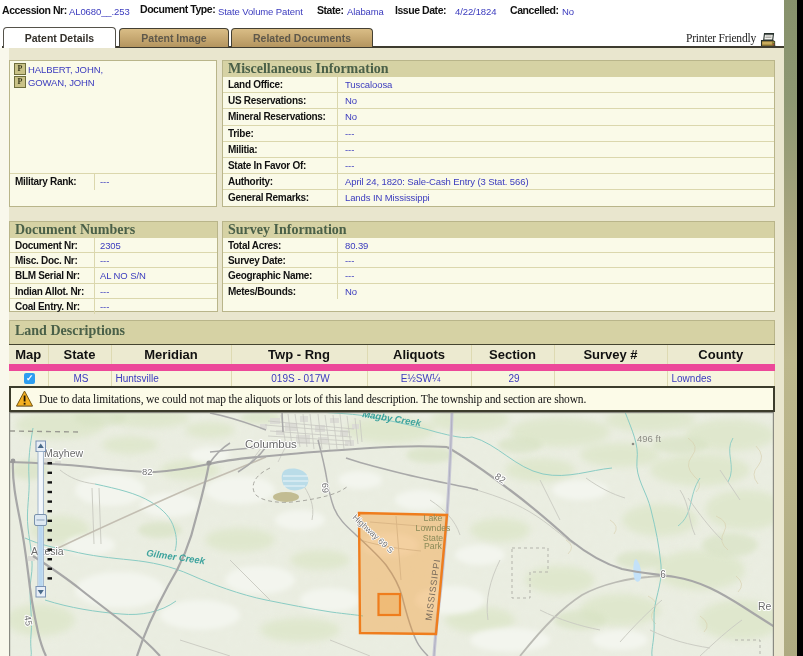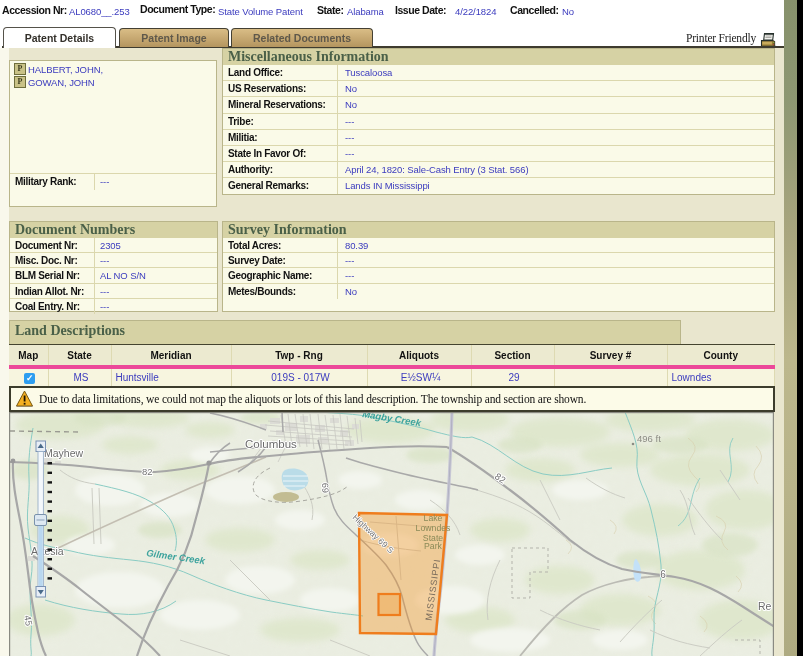--- a/index.html
+++ b/index.html
@@ -72,21 +72,21 @@
            font-size:8px;font-weight:bold;color:#3c3c1e;text-align:center;line-height:10px;font-family:'Liberation Serif',serif;">P</div>
       <div class="abs val" style="left:18px;top:16px;">GOWAN, JOHN</div>
     </div>
     <div class="prow" style="height:16px;">
       <span class="pl">Military Rank:</span>
       <span class="pv" style="left:90px;">---</span>
       <div class="abs" style="left:84px;top:0;width:1px;height:16px;background:#dbd7ad;"></div>
     </div>
   </div>
 
-  <div class="panel" style="left:222px;top:48px;width:551px;height:145px;">
+  <div class="panel" style="left:222px;top:60px;width:551px;height:145px;">
     <div class="phead">Miscellaneous Information</div>
     <div class="prow" style="height:15.2px;border-top:none;">
       <span class="pl">Land Office:</span>
       <span class="pv" style="left:122px;">Tuscaloosa</span>
       <div class="abs" style="left:114px;top:0;width:1px;height:16px;background:#dbd7ad;"></div>
     </div>
     <div class="prow" style="height:15.2px;">
       <span class="pl">US Reservations:</span>
       <span class="pv" style="left:122px;">No</span>
       <div class="abs" style="left:114px;top:0;width:1px;height:16px;background:#dbd7ad;"></div>
@@ -169,21 +169,21 @@
       <span class="pv" style="left:122px;">---</span>
       <div class="abs" style="left:114px;top:0;width:1px;height:15px;background:#dbd7ad;"></div>
     </div>
     <div class="prow" style="height:14.2px;">
       <span class="pl">Metes/Bounds:</span>
       <span class="pv" style="left:122px;">No</span>
       <div class="abs" style="left:114px;top:0;width:1px;height:15px;background:#dbd7ad;"></div>
     </div>
   </div>
 
-  <div class="abs" style="left:9px;top:320px;width:672px;height:24px;background:#d6d2a4;border:1px solid #b9b58a;border-bottom:none;
+  <div class="abs" style="left:9px;top:320px;width:766px;height:24px;background:#d6d2a4;border:1px solid #b9b58a;border-bottom:none;
        box-sizing:border-box;color:#4a6048;font-family:'Liberation Serif',serif;font-weight:bold;font-size:14px;
        padding-left:5px;line-height:20px;">Land Descriptions</div>
   <div class="abs" style="left:9px;top:344px;width:766px;box-sizing:border-box;border-top:1px solid #44442f;">
     <table style="width:100%;border-collapse:collapse;table-layout:fixed;">
       <colgroup>
         <col style="width:39px">
         <col style="width:63px">
         <col style="width:120px">
         <col style="width:136px">
       <col style="width:104px">
@@ -499,15 +499,15 @@
       <line x1="36.5" y1="520" x2="44.5" y2="520" stroke="#8aa0b8" stroke-width="1"></line>
       <rect x="36" y="586.5" width="9.5" height="10.5" fill="#e8eef6" stroke="#7a92b4" stroke-width="1"></rect>
       <polygon points="37.6,590 43.8,590 40.7,594.5" fill="#4a6a8a"></polygon>
     </g>
     <rect x="9" y="412" width="765" height="1.2" fill="#8a8a82"></rect>
     <rect x="9" y="412" width="1.2" height="244" fill="#8a8a82"></rect>
     <rect x="772.8" y="412" width="1.2" height="244" fill="#8a8a82"></rect>
   </svg>
 
 <style>
-  .th{font-weight:bold;color:#111;font-size:10px;text-align:center;border-right:1px solid #dedab2;border-bottom:4px solid #ec4899;}
+  .th{font-weight:bold;color:#111;font-size:13px;text-align:center;border-right:1px solid #dedab2;border-bottom:7px solid #ec4899;}
   .td{color:#3b3bbe;font-size:10px;border-right:1px solid #dedab2;padding-left:4px;}
 </style>
 
 </body></html>

